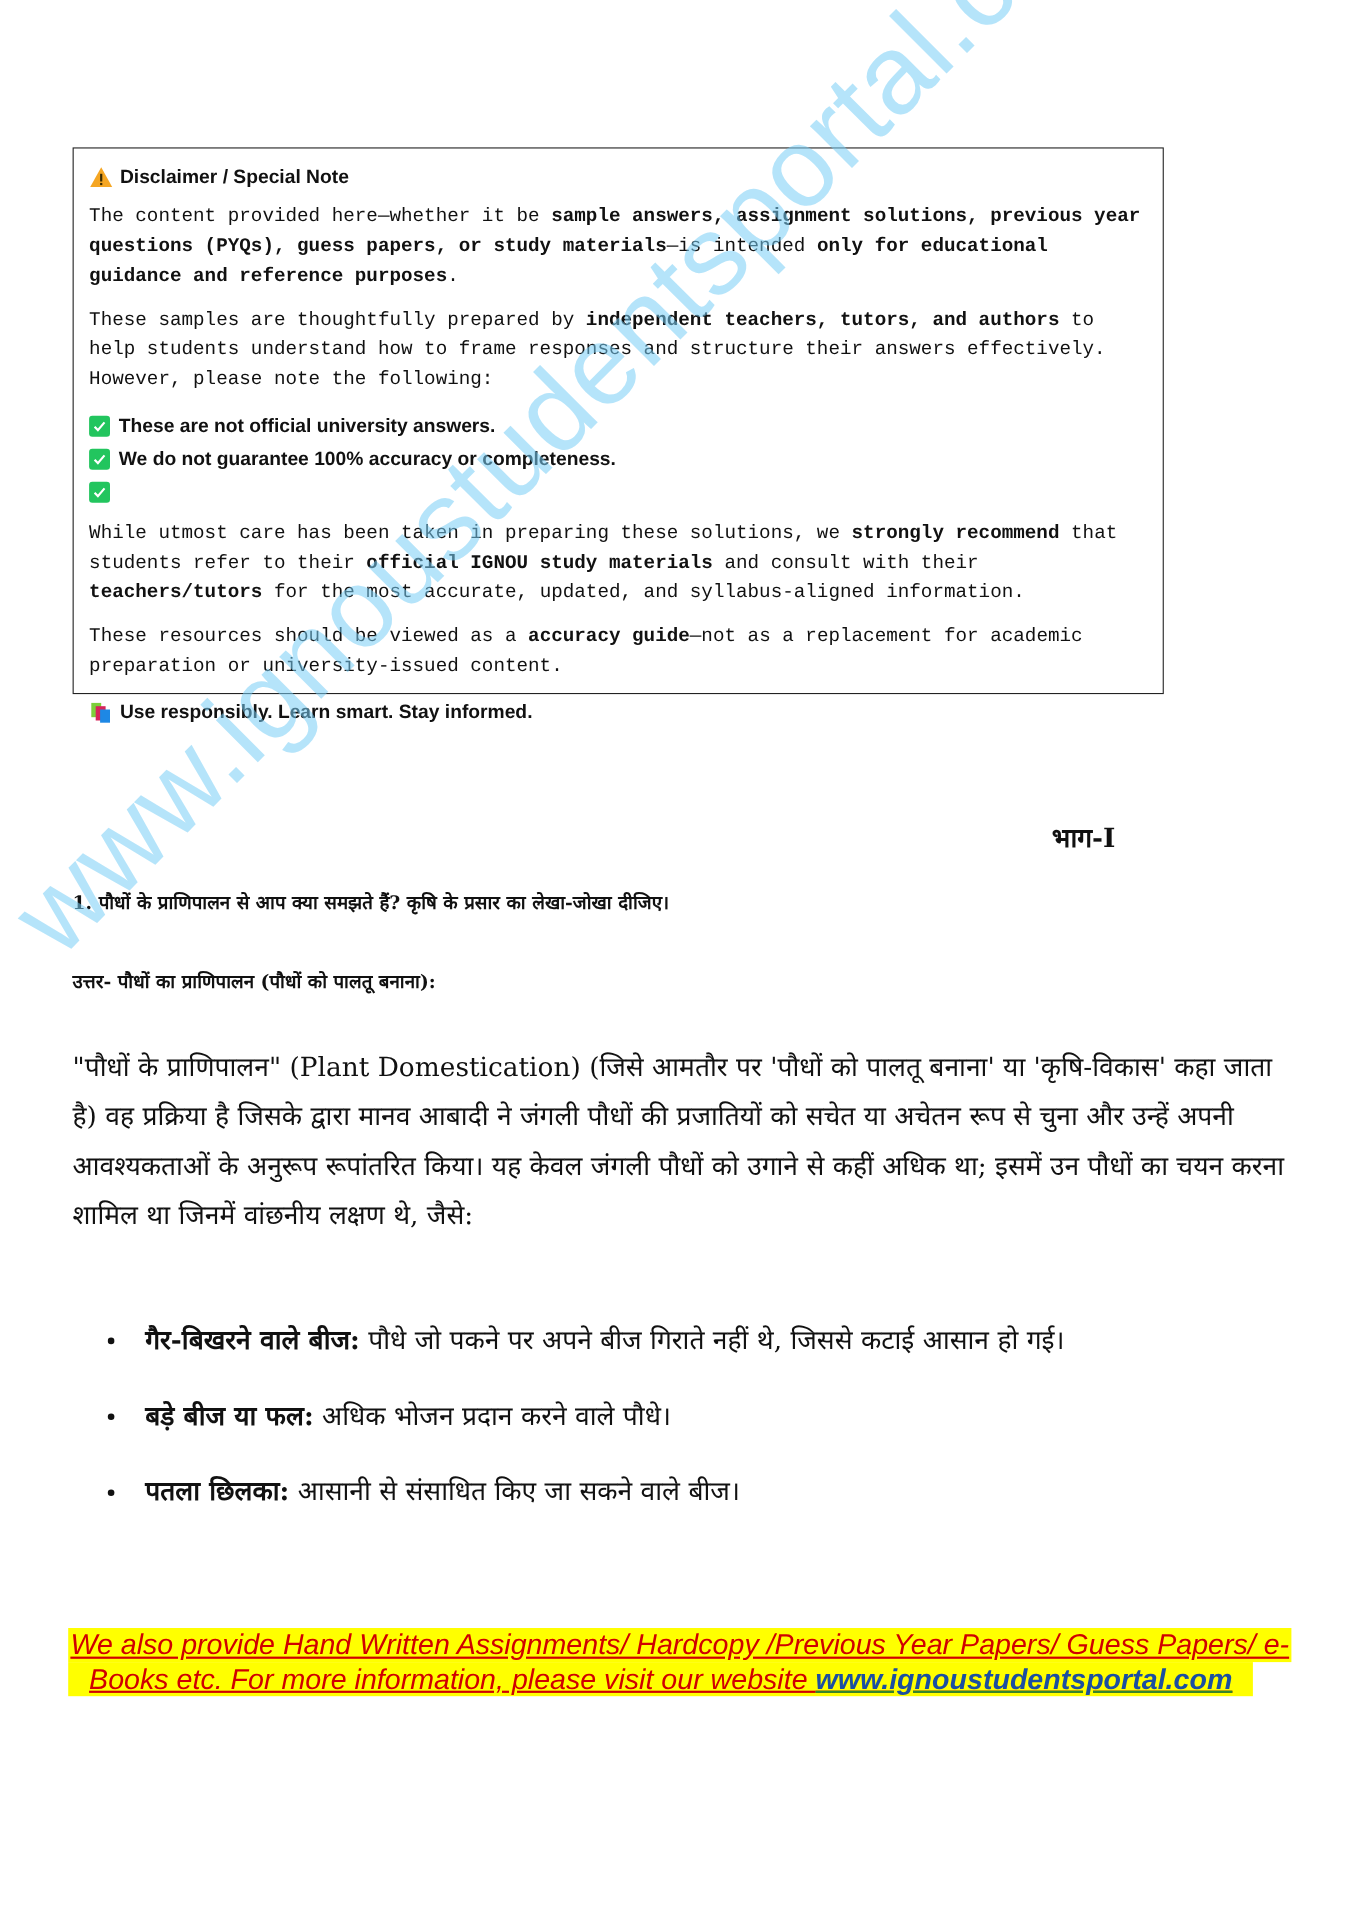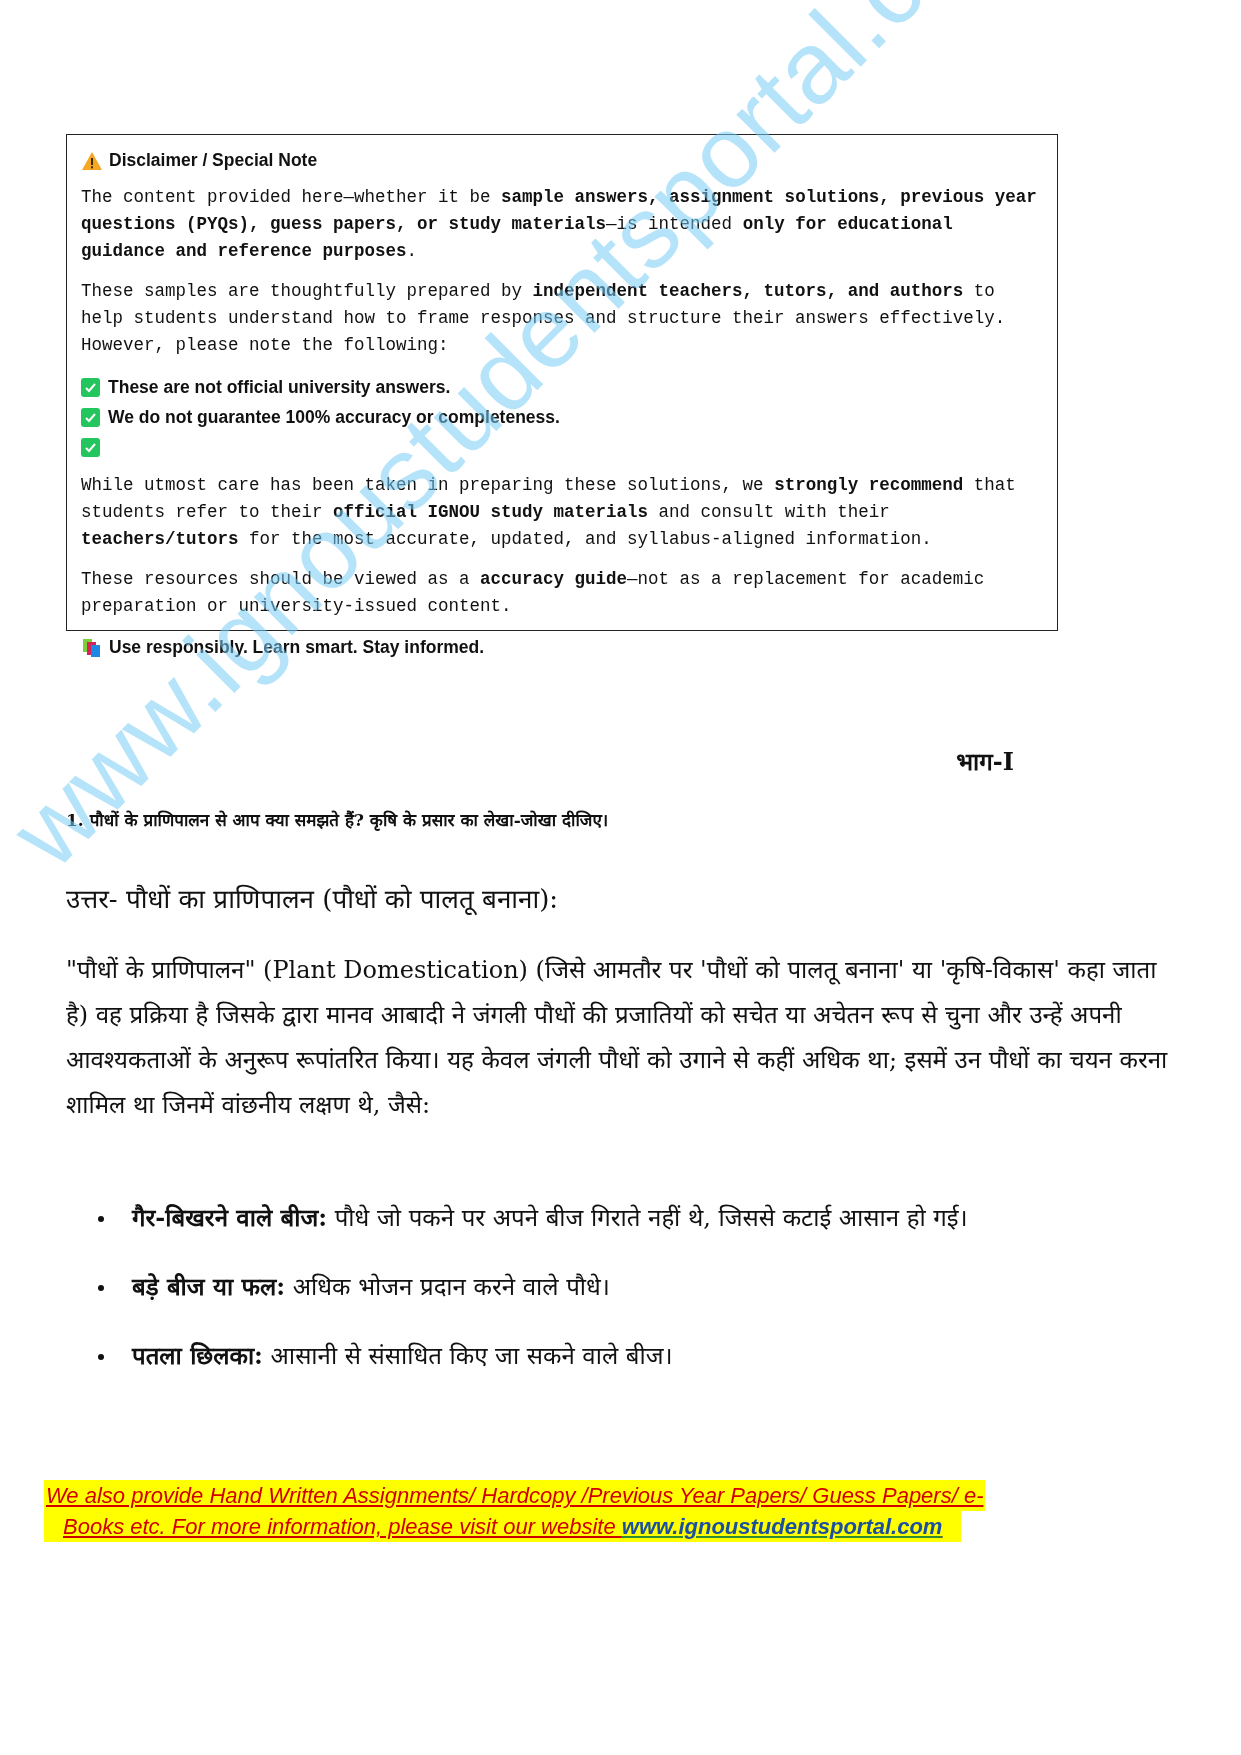--- a/index.html
+++ b/index.html
@@ -22,31 +22,31 @@
     width: 19px; height: 19px; background: #22c55e; border-radius: 3px;
     display: inline-flex; align-items: center; justify-content: center; flex: none;
   }
   .warn-icon { width: 22px; height: 20px; flex: none; }
   .books-icon { width: 22px; height: 20px; flex: none; }
   .footer-line { font-weight: bold; display: flex; align-items: center; gap: 6px; margin-top: 14px; }
 
   .hindi { font-family: "DejaVu Serif", "Liberation Serif", serif; color: #111; }
   .part-heading { position: absolute; top: 744px; left: 0; width: 1014px; text-align: right; font-weight: bold; font-size: 24px; }
   .question { position: absolute; top: 808px; left: 66px; width: 1120px; font-weight: bold; font-size: 17px; }
-  .answer-heading { position: absolute; top: 880px; left: 66px; width: 1120px; font-weight: normal; font-size: 26px; }
+  .answer-heading { position: absolute; top: 880px; left: 66px; width: 1120px; font-weight: bold; font-size: 17px; }
   .para { position: absolute; top: 948px; left: 66px; width: 1110px; font-size: 24px; line-height: 45px; margin: 0; }
   .bullets { position: absolute; top: 1196px; left: 66px; width: 1110px; margin: 0; padding: 0; list-style: none; font-size: 24px; line-height: 44px; }
   .bullets li { position: relative; padding-left: 66px; margin-bottom: 25px; }
   .bullets li .dot { position: absolute; left: 32px; top: 20px; width: 6px; height: 6px; background: #111; border-radius: 50%; }
   .bullets li b { font-weight: bold; }
 
   .promo {
-    position: absolute; left: 44px; top: 1480px; width: 1135px;
+    position: absolute; left: 62px; top: 1480px; width: 1135px;
     font-family: "Liberation Sans", "DejaVu Sans", sans-serif;
-    font-style: italic; font-size: 22px; line-height: 31px; color: #d00000;
+    font-style: italic; font-size: 26px; line-height: 31px; color: #d00000;
   }
   .promo .line { background: #ffff00; text-decoration: underline; text-decoration-color: #d00000; display: inline-block; }
   .promo .line1 { padding: 0 2px; }
   .promo .line2 { padding: 0 19px; }
   .promo .site { color: #1b4fa0; font-weight: bold; text-decoration: underline; text-decoration-color: #2e8b2e; }
 
   .watermark {
     position: absolute; left: 30px; top: 790px; width: 1280px;
     transform: rotate(-45deg); transform-origin: left center;
     font-family: "Liberation Sans", "DejaVu Sans", sans-serif;

